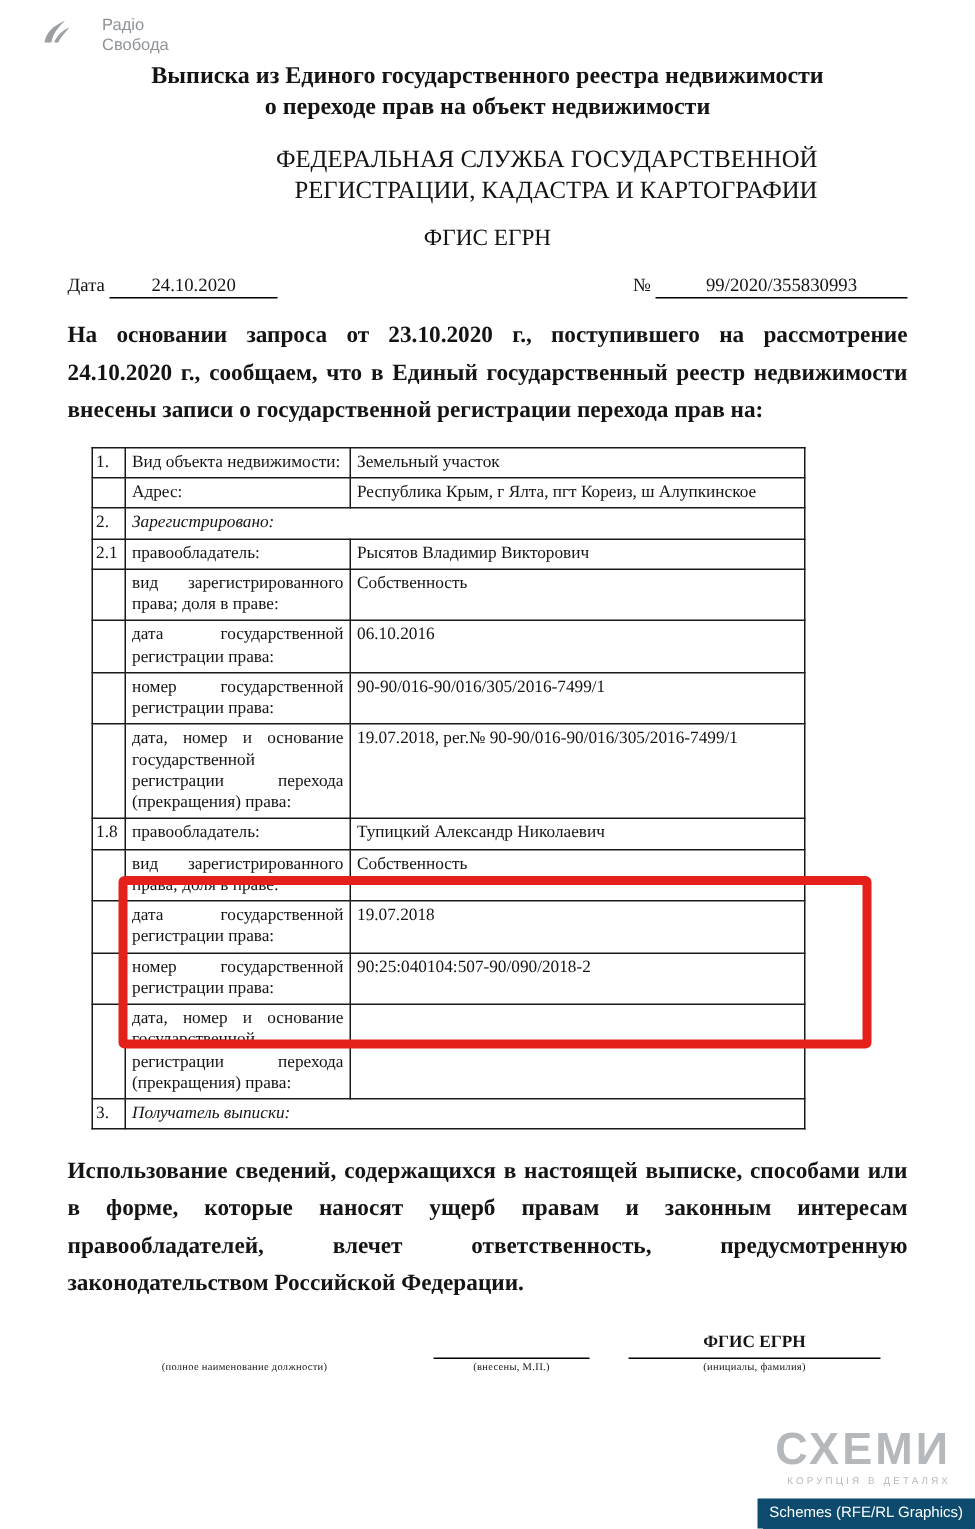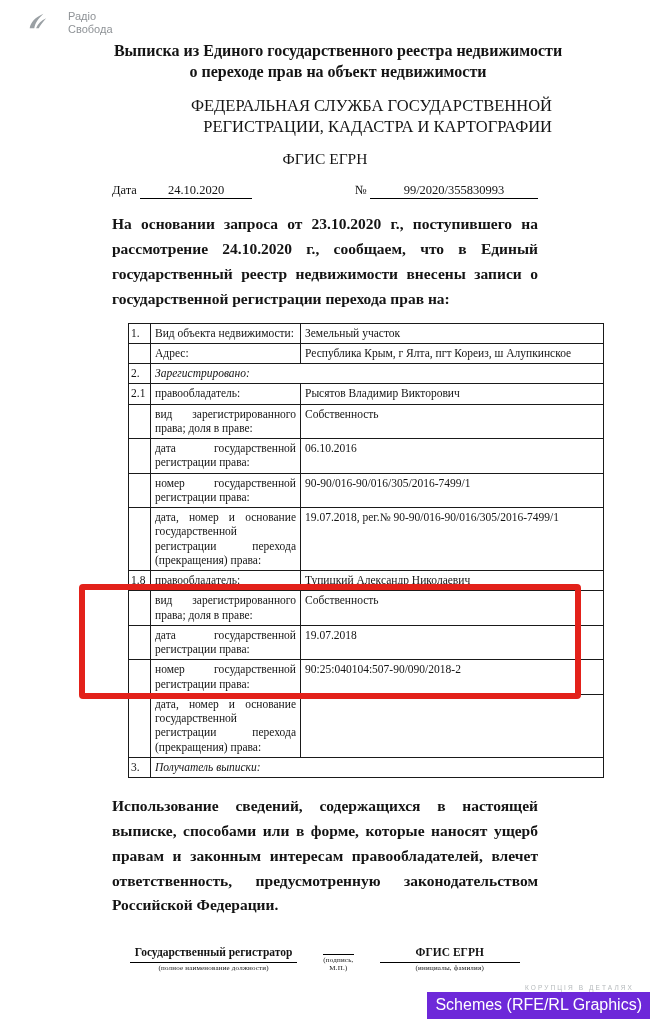--- a/index.html
+++ b/index.html
@@ -3,21 +3,21 @@
 <meta charset="utf-8">
 <style>
   html,body{margin:0;padding:0;}
   body{width:650px;height:1019px;background:#ffffff;font-family:"Liberation Serif",serif;color:#141414;position:relative;overflow:hidden;}
   .page{position:relative;width:650px;height:1019px;background:#ffffff;}
 
   .logo{position:absolute;top:10px;left:26px;display:flex;align-items:center;gap:20px;}
   .logo-bird{display:block;}
   .logo-text{font-family:"Liberation Sans",sans-serif;font-size:11px;line-height:1.15;color:#8f9397;}
 
-  .content{padding:40px 112px 0;}
+  .content{padding:40px 45px 0;}
   .title{width:452px;margin:0 auto;text-align:center;font-weight:bold;font-size:16px;line-height:1.32;}
   .agency{width:440px;margin:13px auto 0;text-align:right;font-size:16.5px;line-height:1.28;}
   .system{margin-top:13px;text-align:center;font-size:15.5px;}
 
   .meta-row{margin-top:15px;display:flex;justify-content:space-between;font-size:12.5px;}
   .meta-group{white-space:nowrap;}
   .u{display:inline-block;border-bottom:1px solid #000;text-align:center;}
   .u-date{width:112px;}
   .u-num{width:168px;}
 
@@ -37,21 +37,21 @@
   .sig-right{width:168px;}
   .sig-line{border-bottom:1px solid #000;text-align:center;font-weight:bold;font-size:11.5px;min-height:15px;padding-bottom:1px;}
   .sig-cap{text-align:center;font-size:7px;letter-spacing:0.2px;padding-top:1px;}
 
   .hl-box{position:absolute;border:6px solid #e3211a;border-radius:4px;pointer-events:none;z-index:6;left:80px;top:598px;width:484px;height:104px;}
 
   .schemes{position:absolute;right:16px;bottom:28px;text-align:right;font-family:"Liberation Sans",sans-serif;color:#b5b9bc;}
   .schemes-logo{font-size:30px;font-weight:bold;letter-spacing:2px;line-height:1;}
   .schemes-tag{font-size:6.5px;letter-spacing:2.1px;margin-top:2px;}
 
-  .credit{position:absolute;right:0;bottom:0;background:#6d28d9;color:#fff;font-family:"Liberation Sans",sans-serif;font-size:16px;padding:4px 8px 5px;}
+  .credit{position:absolute;right:0;bottom:0;background:#0c4a6e;color:#fff;font-family:"Liberation Sans",sans-serif;font-size:10px;padding:4px 8px 5px;}
 </style>
 </head>
 <body>
 
 <div class="page">
 
   <div class="logo">
     <span class="logo-bird">
       <svg width="22" height="22" viewBox="0 0 24 24">
         <path d="M4 20 C5 13, 10 8, 19 4 C13 10, 10 14, 9 20 Z" fill="#9aa0a4"></path>
@@ -157,35 +157,35 @@
             <td class="c-num">3.</td>
             <td class="c-label c-full" colspan="2">Получатель выписки:</td>
           </tr>
         </tbody>
     </table>
 
     <p class="para usage">Использование сведений, содержащихся в настоящей выписке, способами или в форме, которые наносят ущерб правам и законным интересам правообладателей, влечет ответственность, предусмотренную законодательством Российской Федерации.</p>
 
     <div class="sig">
       <div class="sig-left">
-        <div class="sig-line">Государственный регистратор</div>
         <div class="sig-cap">(полное наименование должности)</div>
       </div>
       <div class="sig-mid">
         <div class="sig-line"></div>
-        <div class="sig-cap">(подпись, М.П.)</div>
+        <div class="sig-cap">(внесены, М.П.)</div>
       </div>
       <div class="sig-right">
         <div class="sig-line">ФГИС ЕГРН</div>
         <div class="sig-cap">(инициалы, фамилия)</div>
       </div>
     </div>
   </div>
 
   <div class="hl-box" style="border-color: rgb(227, 33, 26); left: 78.5px; top: 583.875px; width: 490px; height: 103.25px;"></div>
 
   <div class="schemes">
+    <div class="schemes-logo">СХЕМИ</div>
     <div class="schemes-tag">КОРУПЦІЯ В ДЕТАЛЯХ</div>
   </div>
 
   <div class="credit">Schemes (RFE/RL Graphics)</div>
 
 </div>
 
 </body></html>

